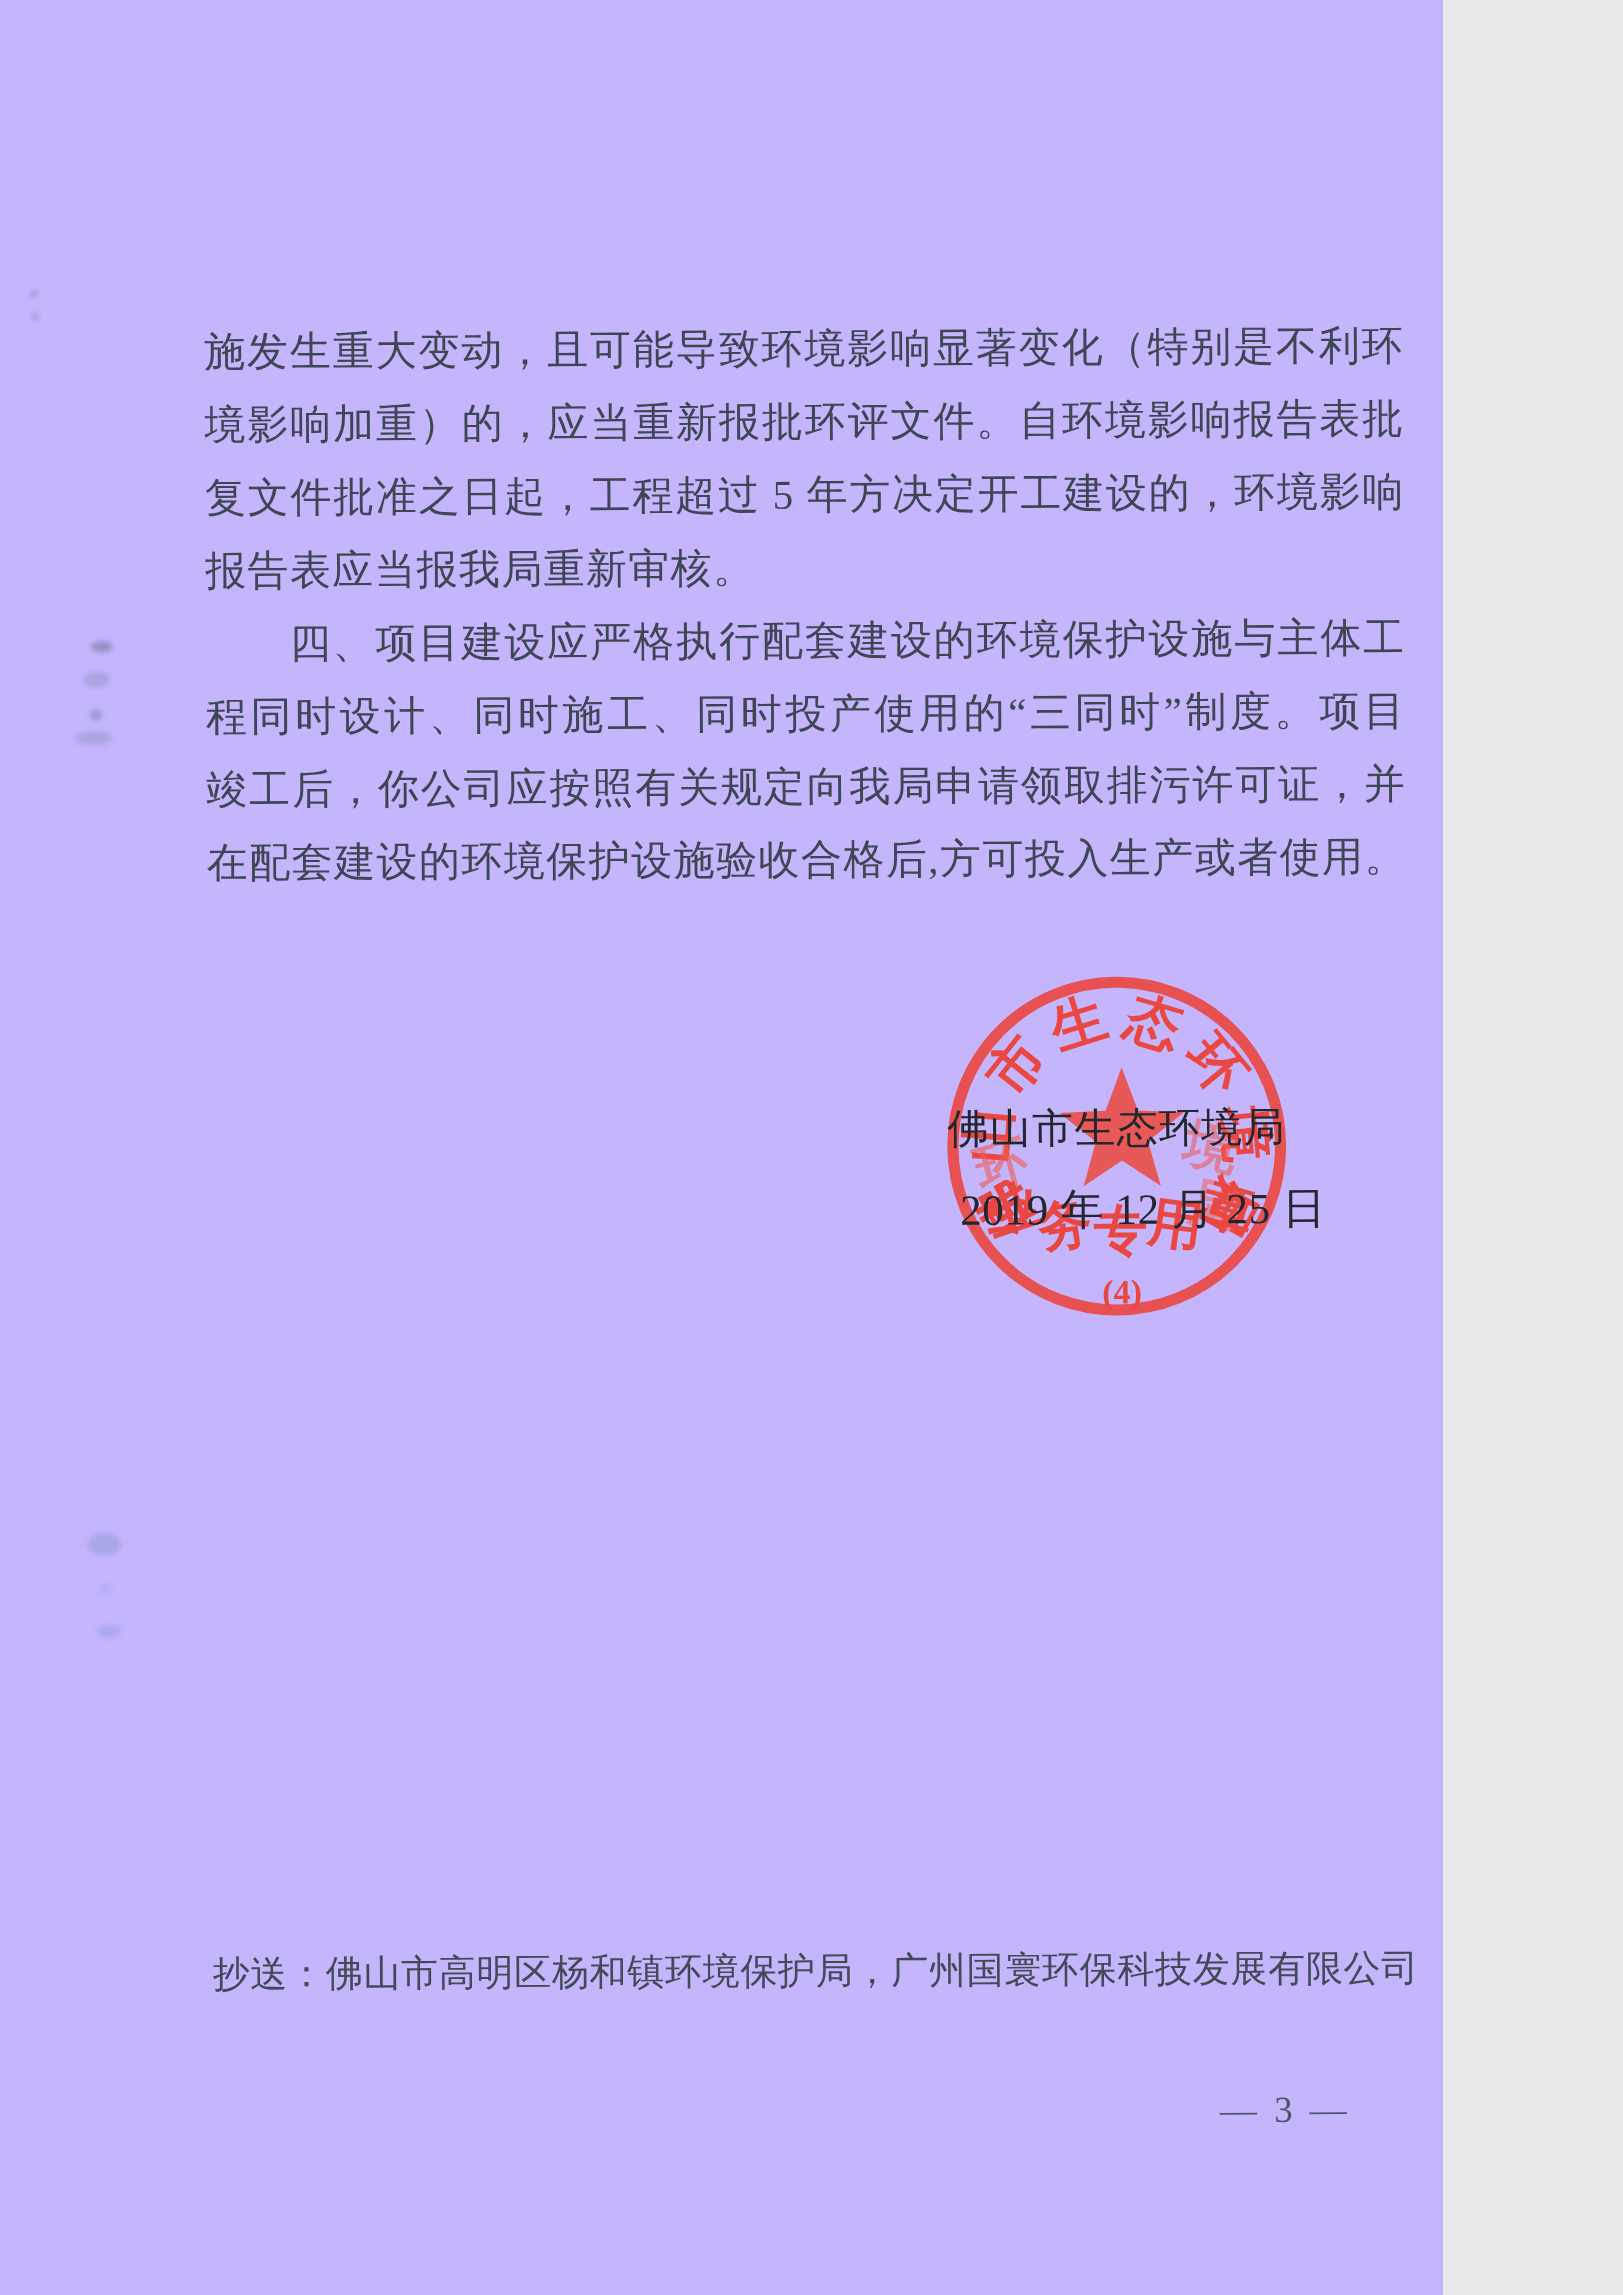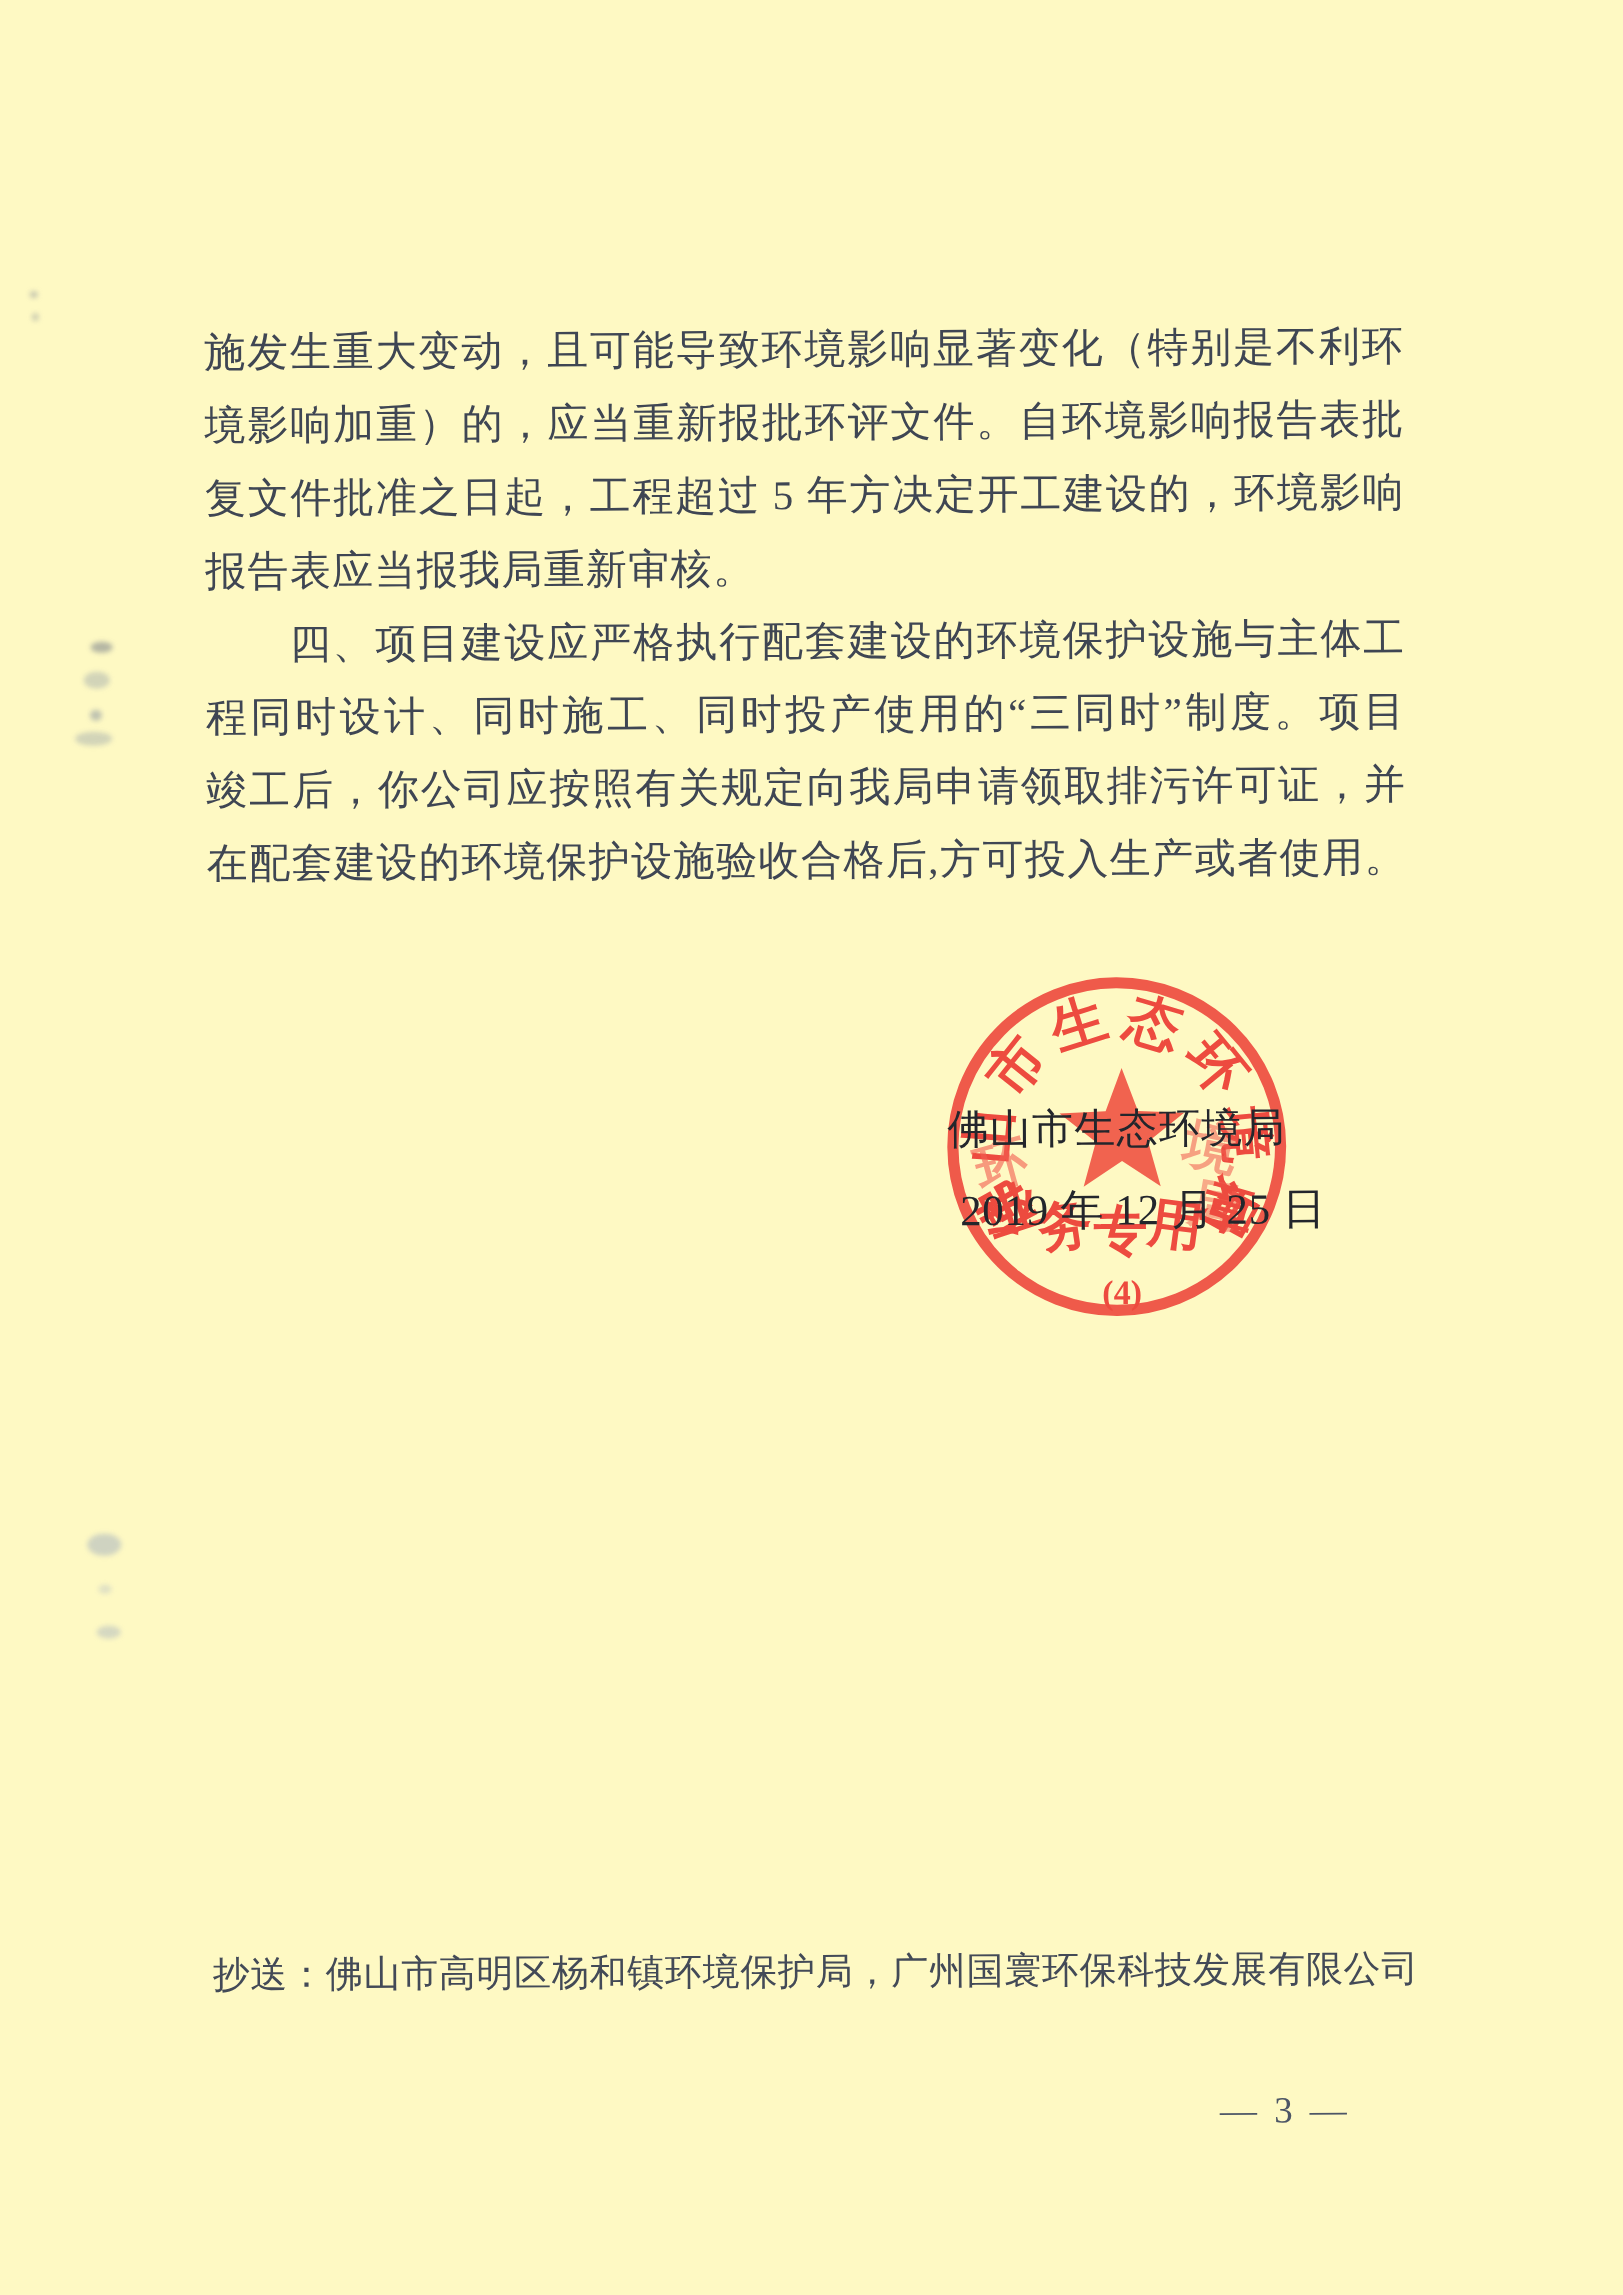--- a/index.html
+++ b/index.html
@@ -1,19 +1,19 @@
 <!DOCTYPE html>
 <html style="font-size:10.5px"><head>
 <meta charset="utf-8">
 <style>
   html,body{margin:0;padding:0;background:#e8e8e8;}
   .page{
     position:relative;
-    width:1623px;height:2295px;
-    background:#fef9c3;
+    width:1443px;height:2295px;
+    background:#c4b5fd;
     overflow:hidden;
     font-family:"Liberation Serif","DejaVu Serif",serif;
   }
   .content{position:absolute;inset:0;transform:rotate(-0.3deg);transform-origin:50% 48%;}
 
   
   .body-block{position:absolute;left:208px;top:313px;width:1200px;}
   .bline{
     font-size:41px;line-height:73px;height:73px;
     color:#3f4653;letter-spacing:1.3px;

